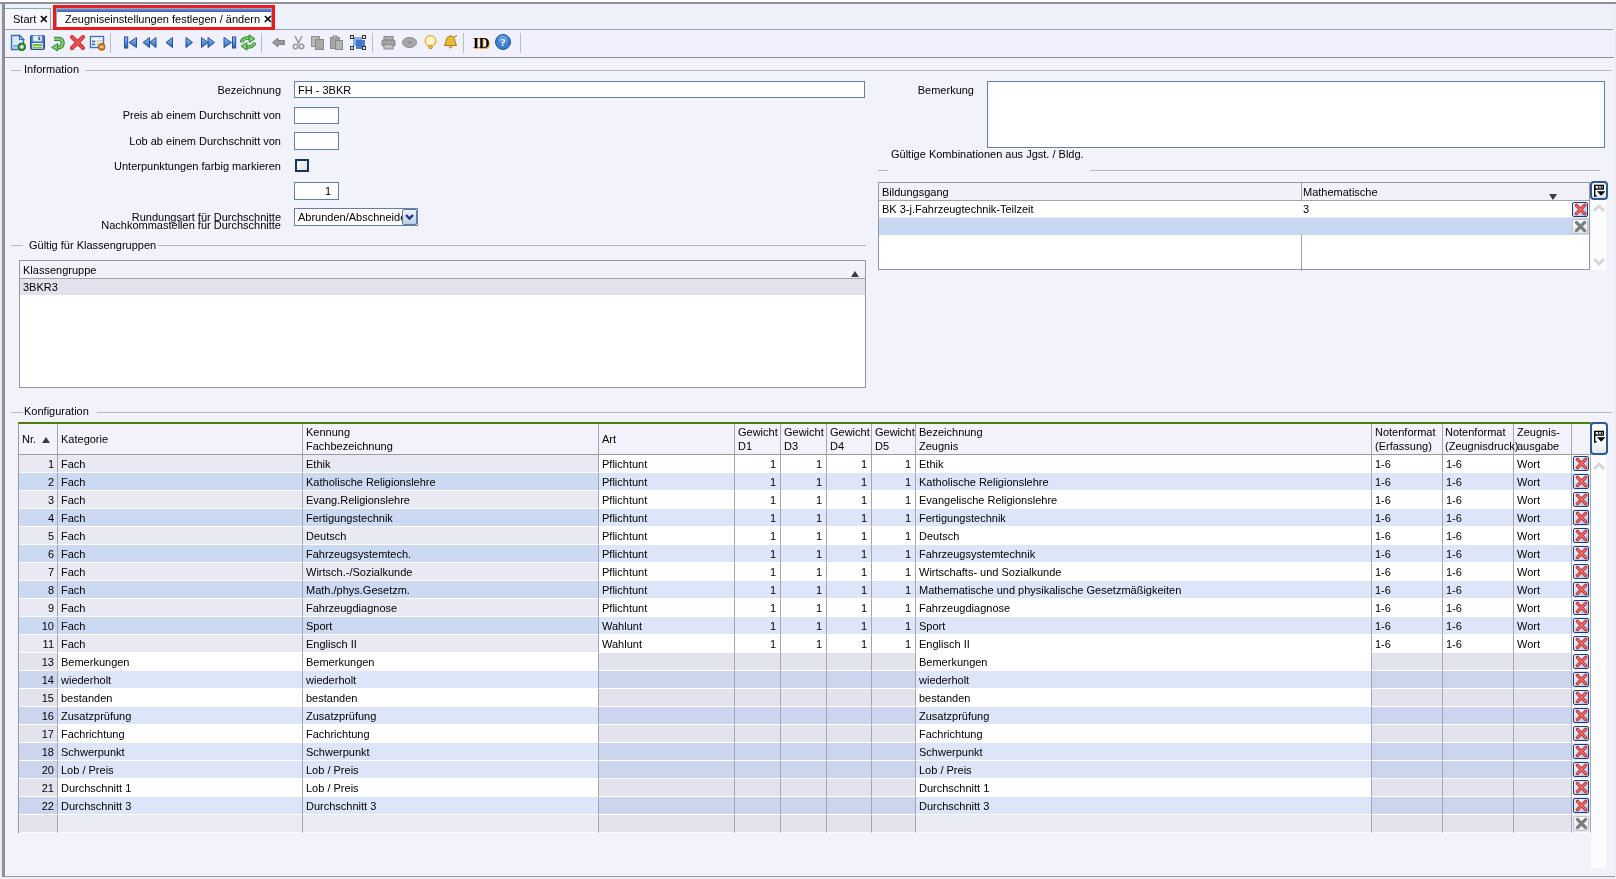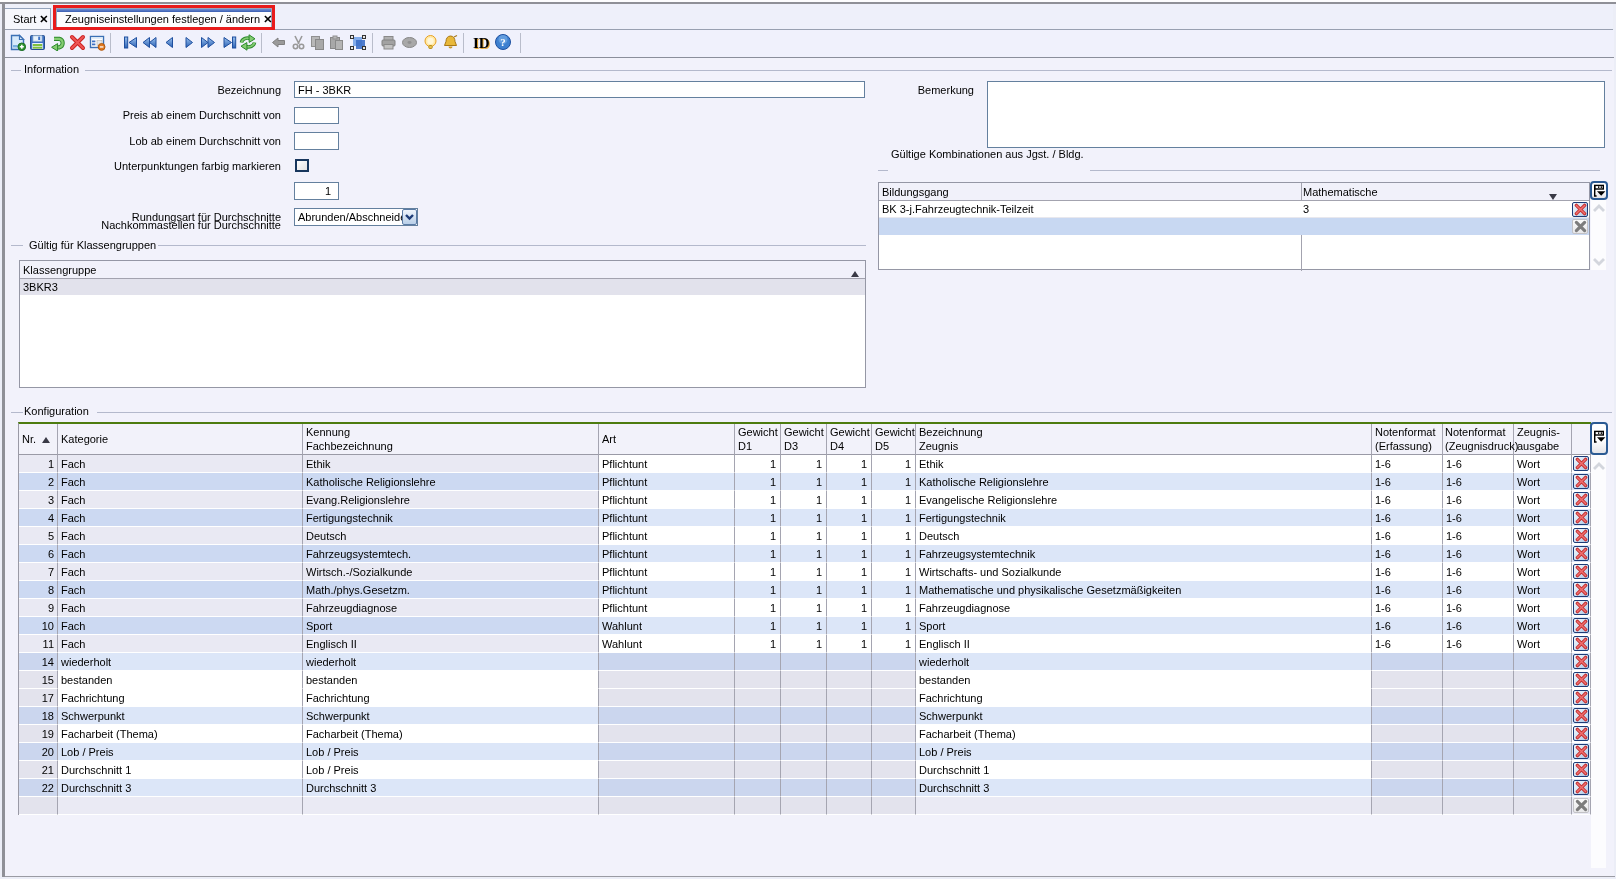--- a/index.html
+++ b/index.html
@@ -596,20 +596,42 @@
           <td class="cx bo">
             <div class="xbtn xred">
               <svg width="13" height="13" viewBox="0 0 13 13">
                 <path d="M2.4 2.4 L10.6 10.6 M10.6 2.4 L2.4 10.6" stroke="#c43030" stroke-width="3.4" stroke-linecap="round"></path>
                 <path d="M2.4 2.4 L10.6 10.6 M10.6 2.4 L2.4 10.6" stroke="#f07070" stroke-width="1.4" stroke-linecap="round"></path>
               </svg>
             </div>
           </td>
         </tr>
 <tr>
+          <td class="cnum do">13</td>
+          <td class="bo">Bemerkungen</td>
+          <td class="bo">Bemerkungen</td>
+          <td class="do"></td>
+          <td class="cw do"></td>
+          <td class="cw do"></td>
+          <td class="cw do"></td>
+          <td class="cw do"></td>
+          <td class="bo">Bemerkungen</td>
+          <td class="do"></td>
+          <td class="do"></td>
+          <td class="do"></td>
+          <td class="cx bo">
+            <div class="xbtn xred">
+              <svg width="13" height="13" viewBox="0 0 13 13">
+                <path d="M2.4 2.4 L10.6 10.6 M10.6 2.4 L2.4 10.6" stroke="#c43030" stroke-width="3.4" stroke-linecap="round"></path>
+                <path d="M2.4 2.4 L10.6 10.6 M10.6 2.4 L2.4 10.6" stroke="#f07070" stroke-width="1.4" stroke-linecap="round"></path>
+              </svg>
+            </div>
+          </td>
+        </tr>
+<tr>
           <td class="cnum de">14</td>
           <td class="be">wiederholt</td>
           <td class="be">wiederholt</td>
           <td class="de"></td>
           <td class="cw de"></td>
           <td class="cw de"></td>
           <td class="cw de"></td>
           <td class="cw de"></td>
           <td class="be">wiederholt</td>
           <td class="de"></td>
@@ -640,20 +662,42 @@
           <td class="cx bo">
             <div class="xbtn xred">
               <svg width="13" height="13" viewBox="0 0 13 13">
                 <path d="M2.4 2.4 L10.6 10.6 M10.6 2.4 L2.4 10.6" stroke="#c43030" stroke-width="3.4" stroke-linecap="round"></path>
                 <path d="M2.4 2.4 L10.6 10.6 M10.6 2.4 L2.4 10.6" stroke="#f07070" stroke-width="1.4" stroke-linecap="round"></path>
               </svg>
             </div>
           </td>
         </tr>
 <tr>
+          <td class="cnum de">16</td>
+          <td class="be">Zusatzprüfung</td>
+          <td class="be">Zusatzprüfung</td>
+          <td class="de"></td>
+          <td class="cw de"></td>
+          <td class="cw de"></td>
+          <td class="cw de"></td>
+          <td class="cw de"></td>
+          <td class="be">Zusatzprüfung</td>
+          <td class="de"></td>
+          <td class="de"></td>
+          <td class="de"></td>
+          <td class="cx be">
+            <div class="xbtn xred">
+              <svg width="13" height="13" viewBox="0 0 13 13">
+                <path d="M2.4 2.4 L10.6 10.6 M10.6 2.4 L2.4 10.6" stroke="#c43030" stroke-width="3.4" stroke-linecap="round"></path>
+                <path d="M2.4 2.4 L10.6 10.6 M10.6 2.4 L2.4 10.6" stroke="#f07070" stroke-width="1.4" stroke-linecap="round"></path>
+              </svg>
+            </div>
+          </td>
+        </tr>
+<tr>
           <td class="cnum do">17</td>
           <td class="bo">Fachrichtung</td>
           <td class="bo">Fachrichtung</td>
           <td class="do"></td>
           <td class="cw do"></td>
           <td class="cw do"></td>
           <td class="cw do"></td>
           <td class="cw do"></td>
           <td class="bo">Fachrichtung</td>
           <td class="do"></td>
@@ -675,42 +719,20 @@
           <td class="de"></td>
           <td class="cw de"></td>
           <td class="cw de"></td>
           <td class="cw de"></td>
           <td class="cw de"></td>
           <td class="be">Schwerpunkt</td>
           <td class="de"></td>
           <td class="de"></td>
           <td class="de"></td>
           <td class="cx be">
-            <div class="xbtn xred">
-              <svg width="13" height="13" viewBox="0 0 13 13">
-                <path d="M2.4 2.4 L10.6 10.6 M10.6 2.4 L2.4 10.6" stroke="#c43030" stroke-width="3.4" stroke-linecap="round"></path>
-                <path d="M2.4 2.4 L10.6 10.6 M10.6 2.4 L2.4 10.6" stroke="#f07070" stroke-width="1.4" stroke-linecap="round"></path>
-              </svg>
-            </div>
-          </td>
-        </tr>
-<tr>
-          <td class="cnum do">19</td>
-          <td class="bo">Facharbeit (Thema)</td>
-          <td class="bo">Facharbeit (Thema)</td>
-          <td class="do"></td>
-          <td class="cw do"></td>
-          <td class="cw do"></td>
-          <td class="cw do"></td>
-          <td class="cw do"></td>
-          <td class="bo">Facharbeit (Thema)</td>
-          <td class="do"></td>
-          <td class="do"></td>
-          <td class="do"></td>
-          <td class="cx bo">
             <div class="xbtn xred">
               <svg width="13" height="13" viewBox="0 0 13 13">
                 <path d="M2.4 2.4 L10.6 10.6 M10.6 2.4 L2.4 10.6" stroke="#c43030" stroke-width="3.4" stroke-linecap="round"></path>
                 <path d="M2.4 2.4 L10.6 10.6 M10.6 2.4 L2.4 10.6" stroke="#f07070" stroke-width="1.4" stroke-linecap="round"></path>
               </svg>
             </div>
           </td>
         </tr>
 <tr>
           <td class="cnum de">20</td>

